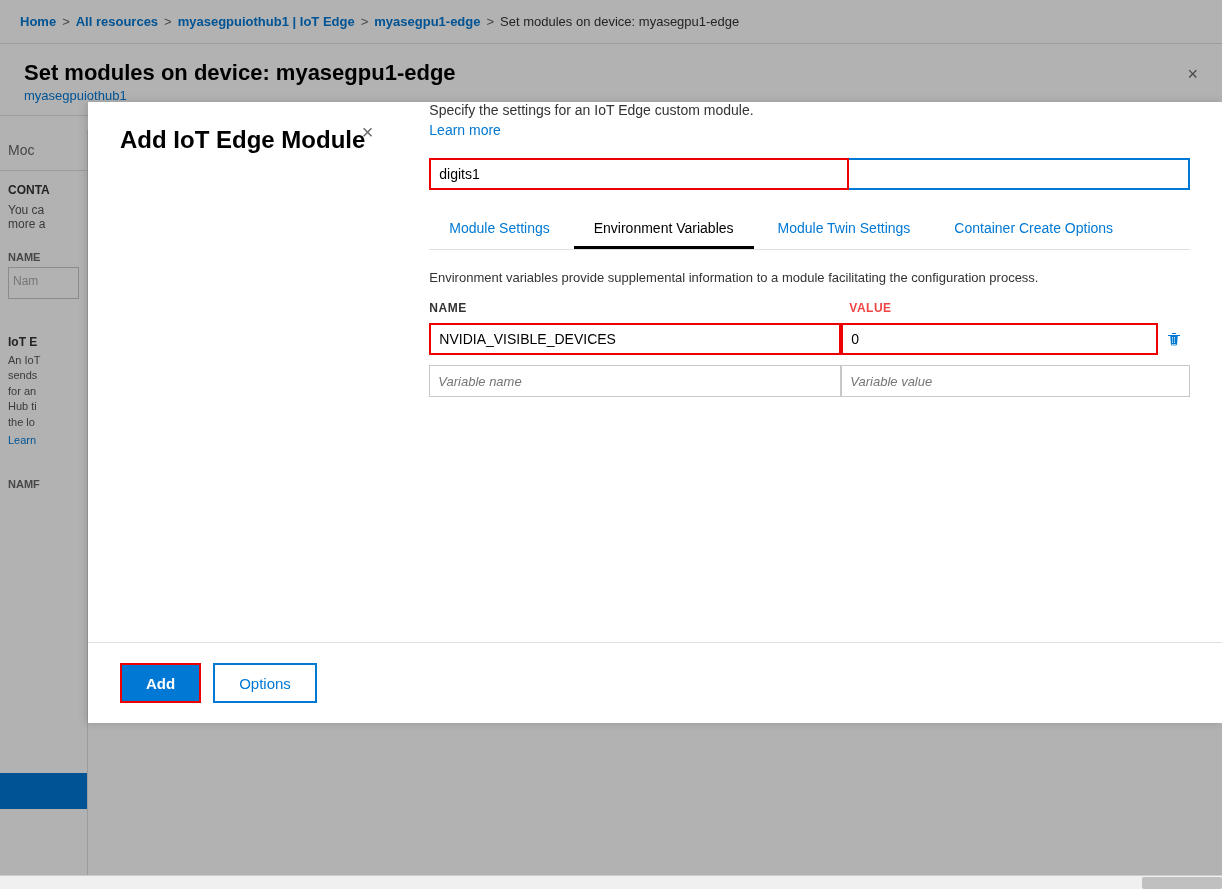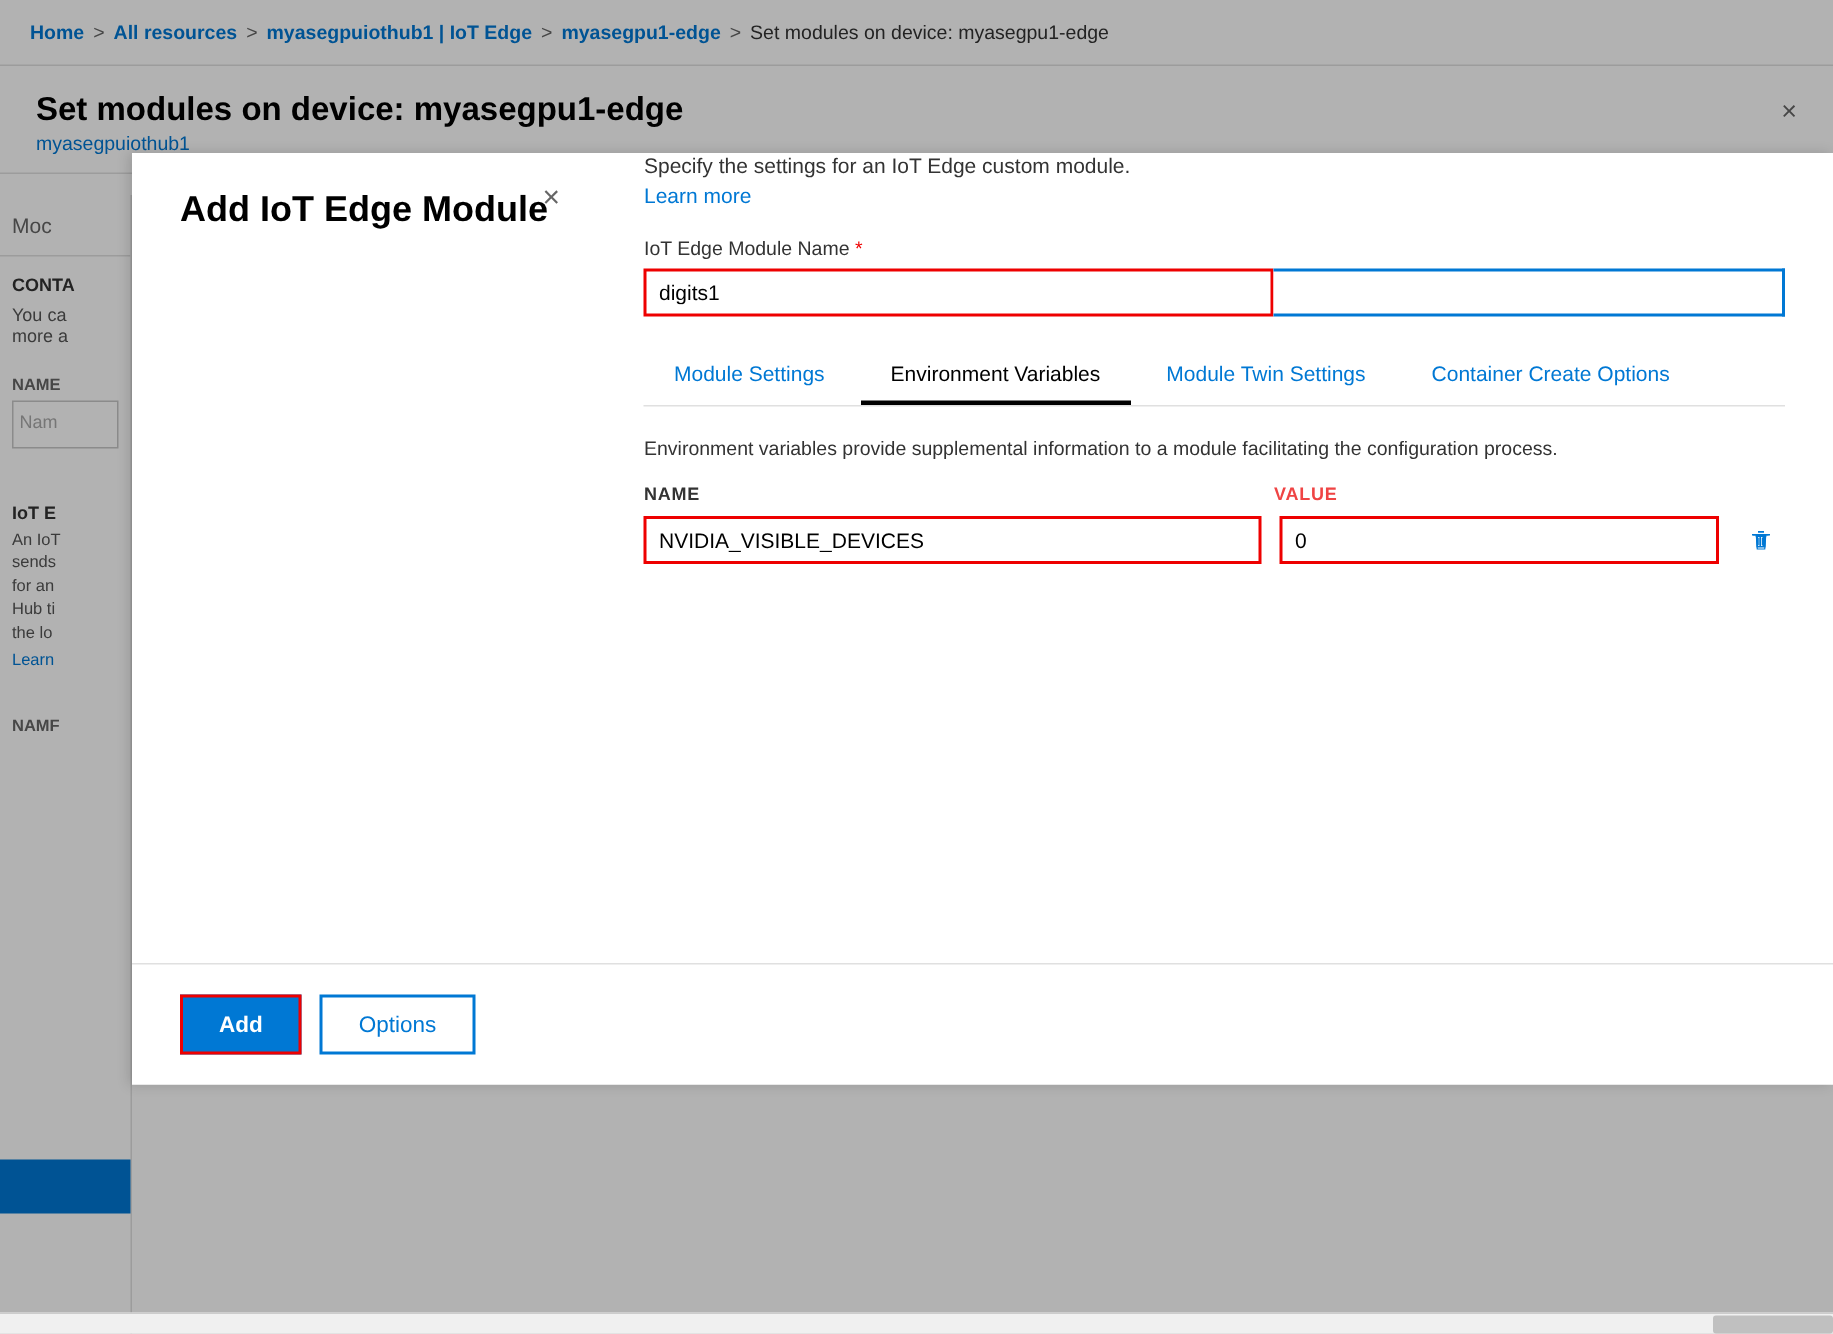--- a/index.html
+++ b/index.html
@@ -230,21 +230,21 @@
       font-weight: 700;
       text-transform: uppercase;
       color: #ef4444;
       letter-spacing: 0.5px;
     }
 
     .env-row {
       display: flex;
       align-items: center;
       margin-bottom: 10px;
-      gap: 12px;
+      gap: 0;
     }
     .env-input-name {
       width: 412px;
       height: 32px;
       border: 2px solid #e00;
       padding: 0 8px;
       font-size: 14px;
       color: #000;
     }
     .env-input-value {
@@ -400,24 +400,20 @@
     <div class="modal-title">Add IoT Edge Module</div>
     <button class="modal-close">×</button>
   </div>
 
   <div class="modal-body">
     
     <p class="modal-description">Specify the settings for an IoT Edge custom module.</p>
     <a class="modal-learn-more">Learn more</a>
 
     
-    <div class="field-label">
-      <span>IoT Edge Module Name</span>
-      <span class="required"> <span>*</span></span>
-    </div>
 
     <div class="module-name-input-row">
       <input type="text" class="module-name-input-filled" value="digits1" style="">
       <input type="text" class="module-name-input-empty" value="" style="">
     </div>
 
     
     <div class="tab-bar">
       <div class="tab-item">Module Settings</div>
       <div class="tab-item active">Environment Variables</div>
@@ -444,20 +440,24 @@
             <rect x="6" y="2" width="4" height="1" fill="#0078d4"></rect>
             <rect x="4.5" y="5" width="7" height="0.8" fill="#0078d4"></rect>
             <path d="M5 5.5L5.5 14h5l.5-8.5H5z" fill="none" stroke="#0078d4" stroke-width="0.8"></path>
             <rect x="7" y="6.5" width="1" height="5" fill="#0078d4"></rect>
             <rect x="5.5" y="6.5" width="1" height="5" fill="#0078d4"></rect>
             <rect x="8.5" y="6.5" width="1" height="5" fill="#0078d4"></rect>
           </svg>
         </button>
       </div>
 
+      <div class="env-row env-row-empty">
+        <input type="text" class="env-input-name-empty" style="width: 412px; height: 32px; border: 1px solid rgb(200, 200, 200); padding: 0px 8px; font-size: 13px; color: rgb(170, 170, 170); font-style: italic;" placeholder="Variable name">
+        <input type="text" class="env-input-value-empty" style="flex: 1 1 0%; height: 32px; border: 1px solid rgb(200, 200, 200); padding: 0px 8px; font-size: 13px; color: rgb(170, 170, 170); font-style: italic;" placeholder="Variable value">
+      </div>
 
     </div>
 
   </div>
 
   <div class="modal-footer">
     <button class="btn-add">Add</button>
     <button class="btn-cancel">Options</button>
   </div>
 

